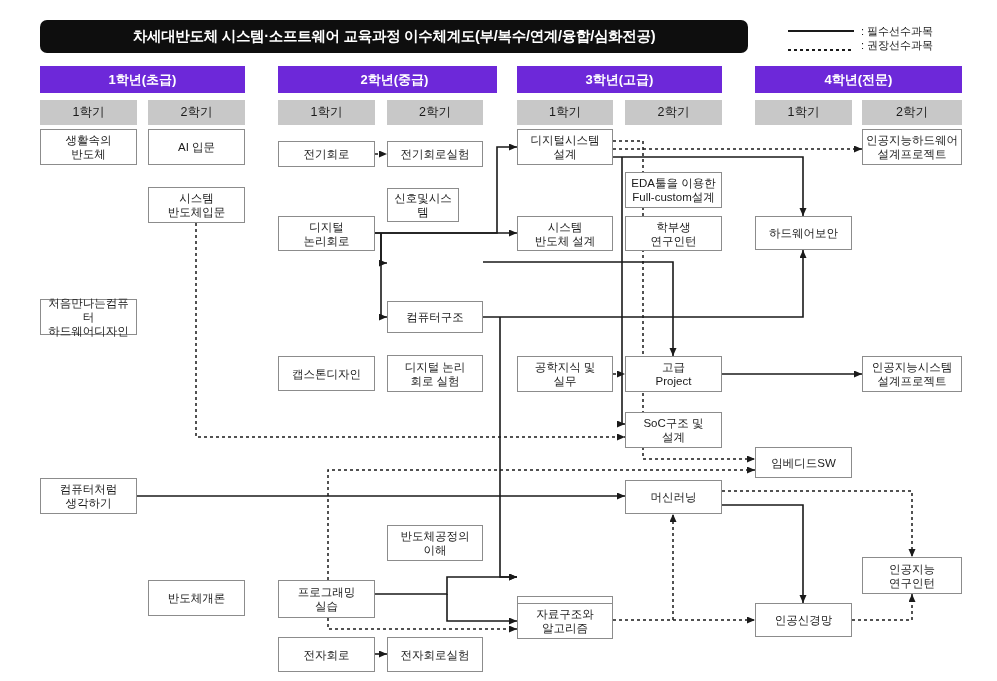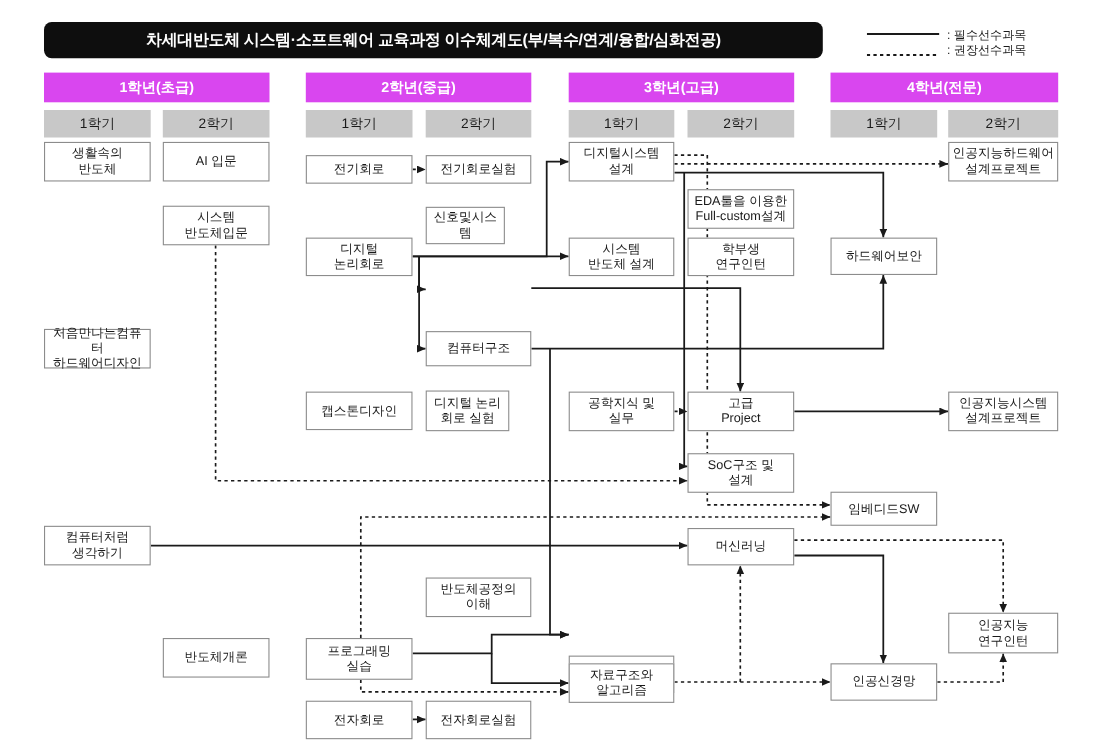--- a/index.html
+++ b/index.html
@@ -15,21 +15,21 @@
     position:absolute;left:40px;top:20px;width:708px;height:33px;
     background:#0e0e0e;border-radius:7px;color:#ffffff;
     display:flex;align-items:center;justify-content:center;
     font-size:14.5px;font-weight:700;letter-spacing:-0.3px;white-space:nowrap;
   }
   #legend{position:absolute;left:788px;top:22px;width:200px;height:34px;font-size:11px;}
   .legend-row{position:absolute;left:0;display:flex;align-items:center;height:12px;}
   .legend-row .sample{width:66px;margin-right:7px;}
   .legend-label{white-space:nowrap;color:#1a1a1a;}
   .col-header{
-    position:absolute;top:66px;height:27px;background:#d946ef;color:#ffffff;
+    position:absolute;top:66px;height:27px;background:#6d28d9;color:#ffffff;
     display:flex;align-items:center;justify-content:center;font-size:13px;font-weight:600;
   }
   .sem-header{
     position:absolute;top:100px;height:25px;background:#c8c8c8;color:#1a1a1a;
     display:flex;align-items:center;justify-content:center;font-size:12.5px;
   }
   .course{
     position:absolute;background:#ffffff;border:1px solid #8c8c8c;box-sizing:border-box;
     display:flex;align-items:center;justify-content:center;text-align:center;
     font-size:11.5px;line-height:14px;white-space:pre-line;padding:1px 2px;
@@ -87,21 +87,21 @@
       <svg class="sample" width="66" height="6" viewBox="0 0 66 6">
           <line x1="0" y1="3" x2="66" y2="3" stroke="#1a1a1a" stroke-width="1.8" stroke-dasharray="3 3"></line>
         </svg>
       <span class="legend-label">: 권장선수과목</span>
     </div>
   </div>
 
 <div class="col-header" style="left: 40px; width: 205px;">1학년(초급)</div>
     <div class="sem-header" style="left: 40px; width: 97px;">1학기</div>
     <div class="sem-header" style="left: 148px; width: 97px;">2학기</div>
-    <div class="col-header" style="left: 278px; width: 205px;">2학년(중급)</div>
+    <div class="col-header" style="left: 278px; width: 205px; padding-left: 14px;">2학년(중급)</div>
     <div class="sem-header" style="left: 278px; width: 97px;">1학기</div>
     <div class="sem-header" style="left: 387px; width: 96px;">2학기</div>
     <div class="col-header" style="left: 517px; width: 205px;">3학년(고급)</div>
     <div class="sem-header" style="left: 517px; width: 96px;">1학기</div>
     <div class="sem-header" style="left: 625px; width: 97px;">2학기</div>
     <div class="col-header" style="left: 755px; width: 207px;">4학년(전문)</div>
     <div class="sem-header" style="left: 755px; width: 97px;">1학기</div>
     <div class="sem-header" style="left: 862px; width: 100px;">2학기</div>
     <div class="course" style="left: 40px; top: 129px; width: 97px; height: 36px;">생활속의
 반도체</div>
@@ -113,21 +113,21 @@
     <div class="course" style="left: 40px; top: 478px; width: 97px; height: 36px;">컴퓨터처럼
 생각하기</div>
     <div class="course" style="left: 148px; top: 580px; width: 97px; height: 36px;">반도체개론</div>
     <div class="course" style="left: 278px; top: 141px; width: 97px; height: 26px;">전기회로</div>
     <div class="course" style="left: 387px; top: 141px; width: 96px; height: 26px;">전기회로실험</div>
     <div class="course" style="left: 387px; top: 188px; width: 72px; height: 34px;">신호및시스템</div>
     <div class="course" style="left: 278px; top: 216px; width: 97px; height: 35px;">디지털
 논리회로</div>
     <div class="course" style="left: 387px; top: 301px; width: 96px; height: 32px;">컴퓨터구조</div>
     <div class="course" style="left: 278px; top: 356px; width: 97px; height: 35px;">캡스톤디자인</div>
-    <div class="course" style="left: 387px; top: 355px; width: 76px; height: 37px;">디지털 논리
+    <div class="course" style="left: 387px; top: 355px; width: 96px; height: 37px;">디지털 논리
 회로 실험</div>
     <div class="course" style="left: 387px; top: 525px; width: 96px; height: 36px;">반도체공정의
 이해</div>
     <div class="course" style="left: 278px; top: 580px; width: 97px; height: 38px;">프로그래밍
 실습</div>
     <div class="course" style="left: 278px; top: 637px; width: 97px; height: 35px;">전자회로</div>
     <div class="course" style="left: 387px; top: 637px; width: 96px; height: 35px;">전자회로실험</div>
     <div class="course" style="left: 517px; top: 129px; width: 96px; height: 36px;">디지털시스템
 설계</div>
     <div class="course" style="left: 625px; top: 172px; width: 97px; height: 36px;">EDA툴을 이용한

